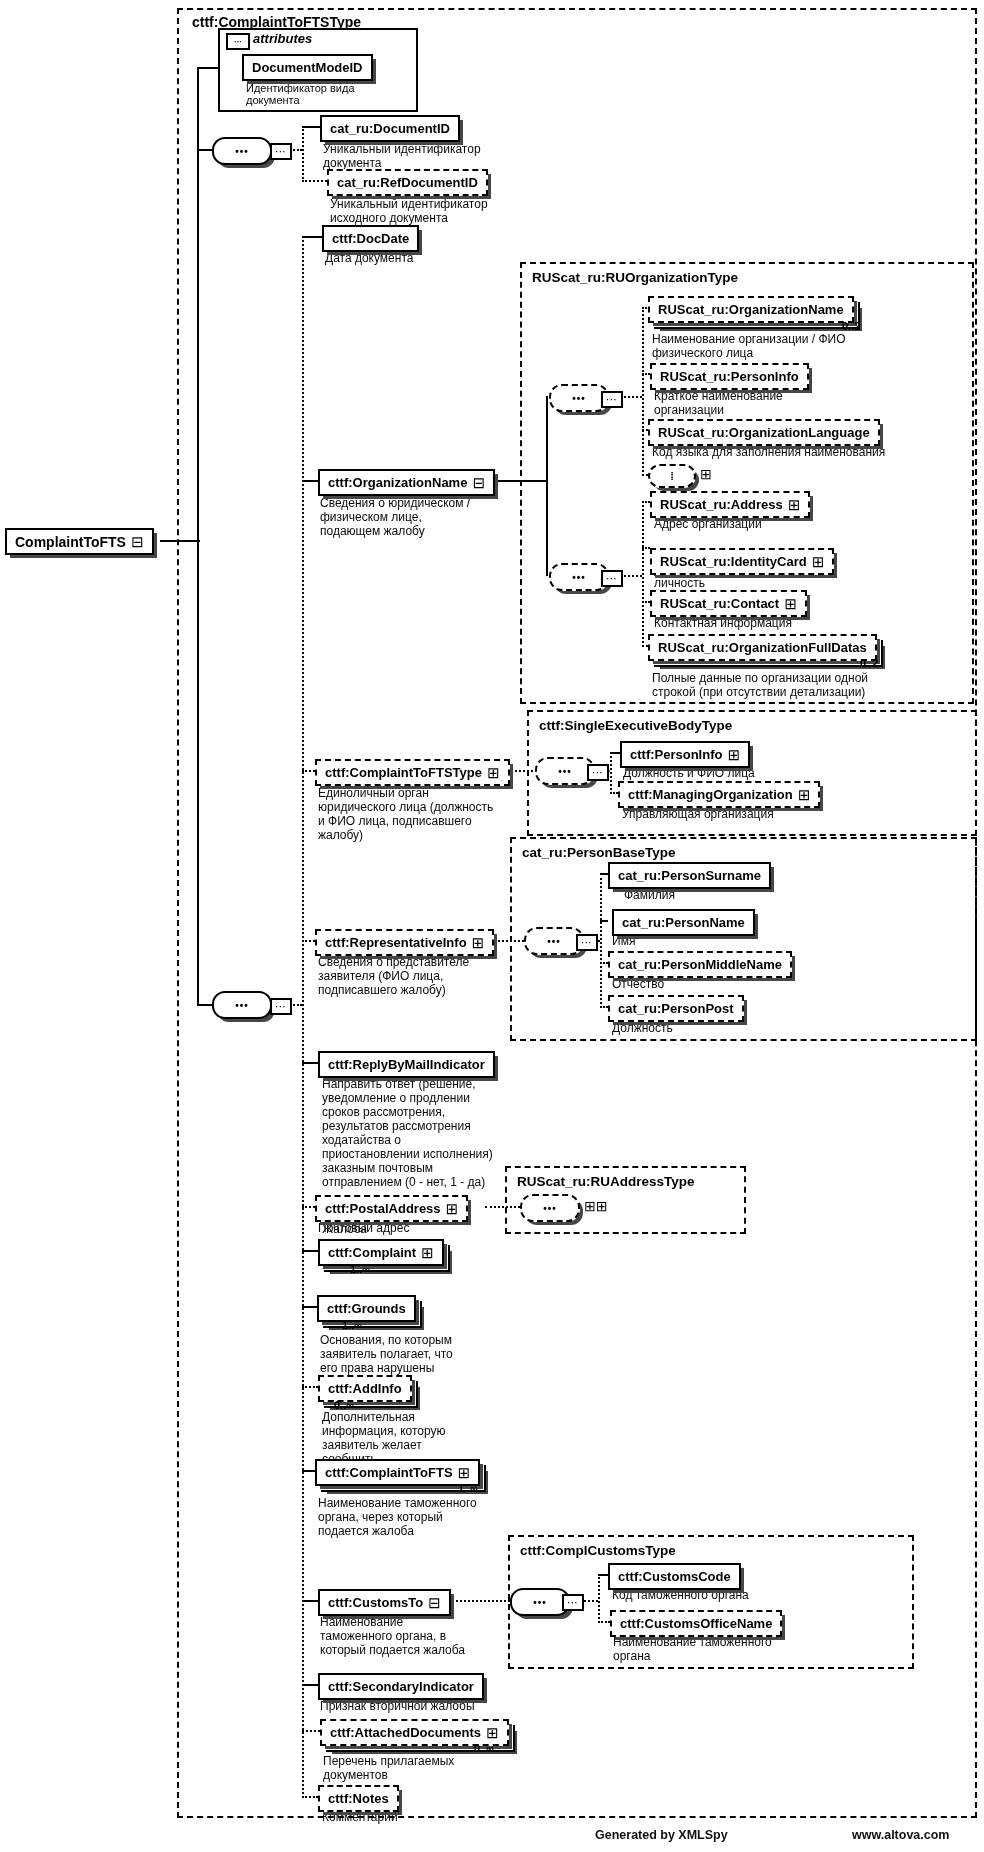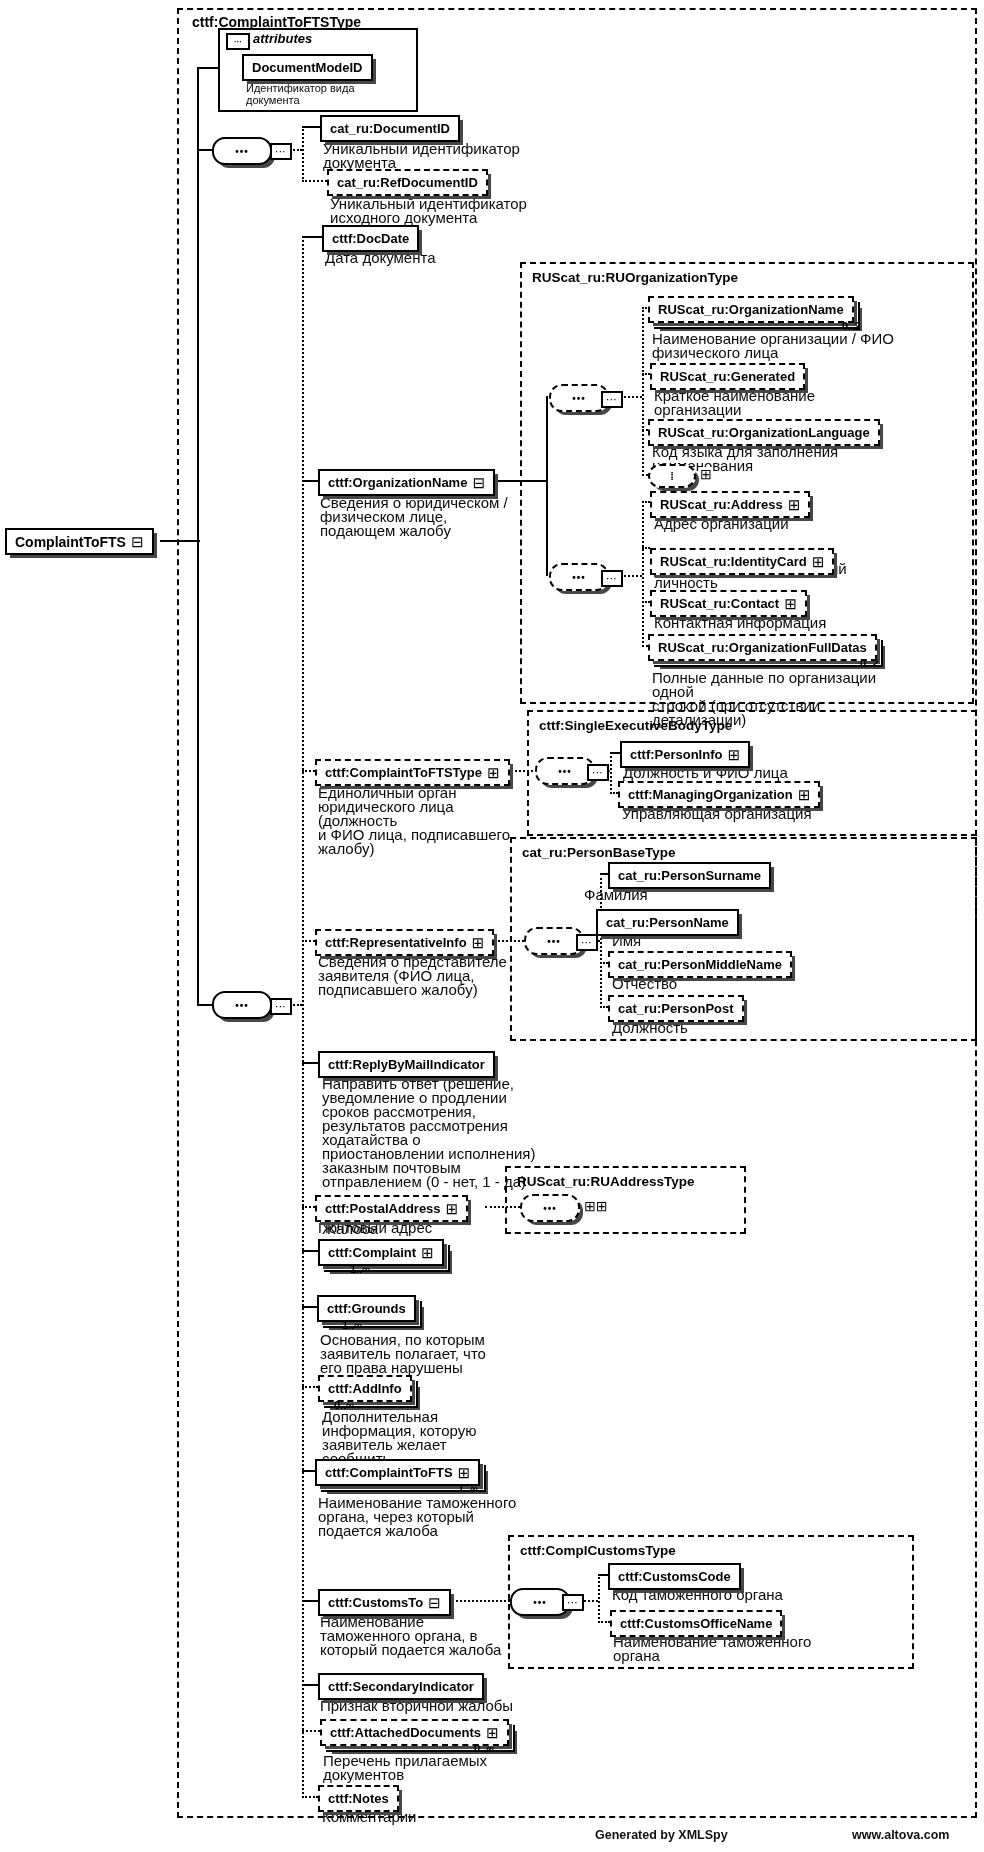--- a/index.html
+++ b/index.html
@@ -27,21 +27,21 @@
   .seq{position:absolute;width:56px;height:24px;border:2px solid #000;border-radius:13px;
       background:#fff;z-index:3;display:flex;align-items:center;justify-content:center;
       font-size:10px;font-weight:bold;letter-spacing:1px;box-shadow:4px 4px 0 -1px #474747}
   .seq.dash{border-style:dashed}
   .seq.mini{width:44px;height:20px;font-size:11px;letter-spacing:0}
   .tab{position:absolute;width:18px;height:13px;border:2px solid #000;background:#fff;z-index:4;
       display:flex;align-items:center;justify-content:center;font-size:8px;font-weight:bold;
       letter-spacing:1px;line-height:1}
   .gp{position:absolute;z-index:4;font-size:14px;background:#fff;line-height:1}
   
-  .ann{position:absolute;font-size:15px;line-height:14px;white-space:pre-line;z-index:2;color:#0a0a0a}
+  .ann{position:absolute;font-size:12px;line-height:14px;white-space:pre-line;z-index:2;color:#0a0a0a}
   .occ{position:absolute;font-size:11px;font-weight:bold;z-index:4;white-space:nowrap}
   
   .grp{position:absolute;border:2px solid #000;background:#fff;z-index:2}
   .grp-h{position:absolute;font-weight:bold;font-style:italic;font-size:13px;z-index:3;white-space:nowrap}
   .grp-i{position:absolute;width:20px;height:13px;border:2px solid #000;z-index:3;background:#fff;
       display:flex;align-items:center;justify-content:center;font-size:8px;font-weight:bold;line-height:1}
   .foot{position:absolute;font-weight:bold;font-size:12.5px;white-space:nowrap;z-index:2;color:#111}
 </style>
 </head>
 <body>
@@ -137,21 +137,21 @@
 <i class="dh" style="left:642px;top:474px;width:6px"></i>
 
 <div class="el dash multi" style="left:648px;top:296px">
     <span>RUScat_ru:OrganizationName</span>
   </div>
 <div class="occ" style="left:842px;top:320px">0..2</div>
 <div class="ann" style="left:652px;top:332px;width:250px">Наименование организации / ФИО
 физического лица</div>
 
 <div class="el dash" style="left:650px;top:363px">
-    <span>RUScat_ru:Generated</span>
+    <span>RUScat_ru:PersonInfo</span>
   </div>
 <div class="ann" style="left:654px;top:389px;width:200px">Краткое наименование
 организации</div>
 
 <div class="el dash" style="left:648px;top:419px">
     <span>RUScat_ru:OrganizationLanguage</span>
   </div>
 <div class="ann" style="left:652px;top:445px;width:280px">Код языка для заполнения наименования</div>
 
 <div class="seq dash mini" style="left:648px;top:464px">⁞</div>
@@ -239,22 +239,22 @@
 <i class="dh" style="left:594px;top:940px;width:6px"></i>
 <i class="dv" style="left:600px;top:873px;height:135px"></i>
 <i class="lh" style="left:600px;top:873px;width:8px"></i>
 <i class="lh" style="left:600px;top:920px;width:8px"></i>
 <i class="dh" style="left:600px;top:962px;width:8px"></i>
 <i class="dh" style="left:600px;top:1006px;width:8px"></i>
 
 <div class="el" style="left:608px;top:862px">
     <span>cat_ru:PersonSurname</span>
   </div>
-<div class="ann" style="left:584px;top:888px;width:200px">Фамилия</div>
-<div class="el" style="left:596px;top:909px">
+<div class="ann" style="left:624px;top:888px;width:200px">Фамилия</div>
+<div class="el" style="left:612px;top:909px">
     <span>cat_ru:PersonName</span>
   </div>
 <div class="ann" style="left:612px;top:934px;width:200px">Имя</div>
 <div class="el dash" style="left:608px;top:951px">
     <span>cat_ru:PersonMiddleName</span>
   </div>
 <div class="ann" style="left:612px;top:977px;width:200px">Отчество</div>
 <div class="el dash" style="left:608px;top:995px">
     <span>cat_ru:PersonPost</span>
   </div>

